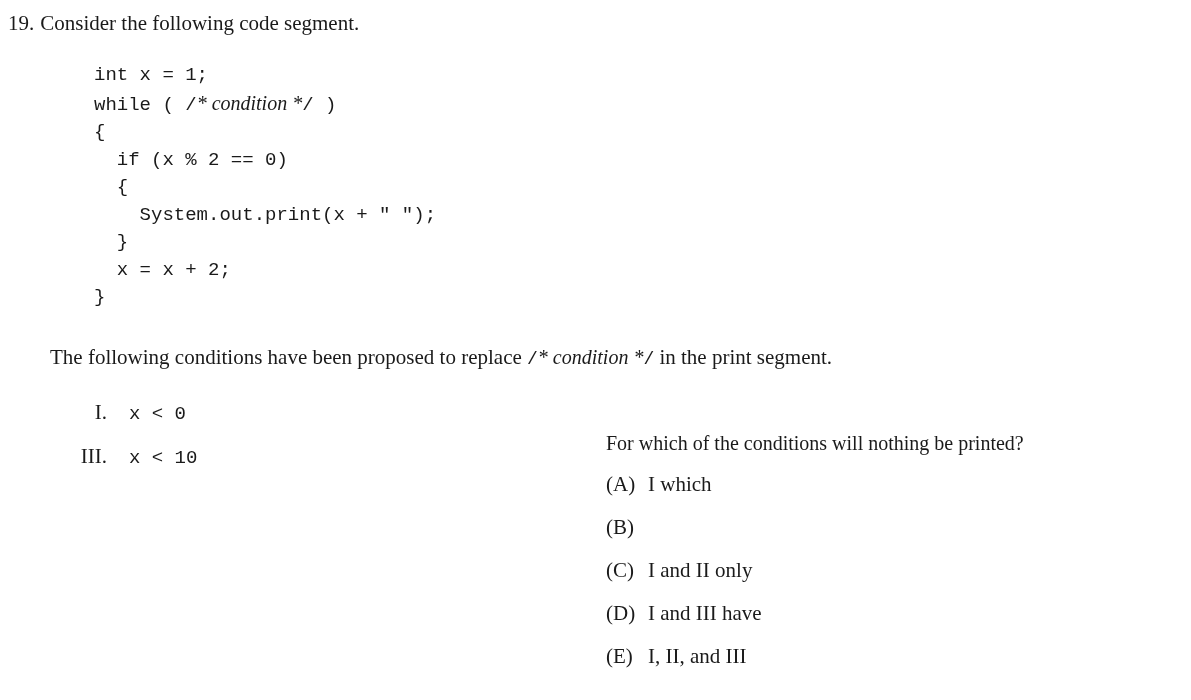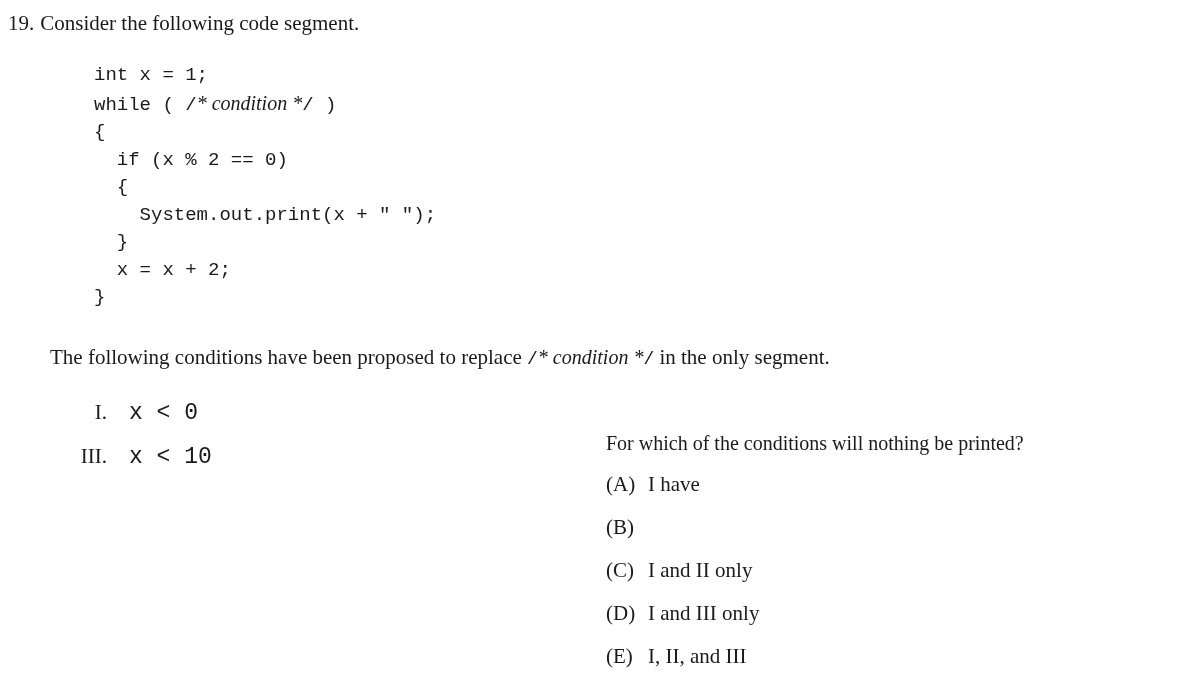--- a/index.html
+++ b/index.html
@@ -79,21 +79,21 @@
     height: 44px;
   }
   .cond-label {
     width: 52px;
     text-align: right;
     font-size: 21px;
     padding-right: 0;
   }
   .cond-text {
     font-family: "Liberation Mono", monospace;
-    font-size: 23px;
+    font-size: 19px;
     padding-left: 22px;
     white-space: pre;
   }
   
   .right-col {
     position: absolute;
     left: 606px;
     top: 432px;
     width: 570px;
   }
@@ -132,51 +132,51 @@
 <span>  if (x % 2 == 0)</span>
 <span>  {</span>
 <span>    System.out.print(x + " ");</span>
 <span>  }</span>
 <span>  x = x + 2;</span>
 <span>}</span></div>
 
   <div class="replace-line">
     <span>The following conditions have been proposed to replace</span>
     <span class="mono">/</span><span class="mono-it">* condition *</span><span class="mono">/</span>
-    <span>in the only segment.</span>
+    <span>in the print segment.</span>
   </div>
 
   <div class="conditions">
     <div class="cond-row">
       <span class="cond-label">I.</span>
       <span class="cond-text">x &lt; 0</span>
     </div>
     <div class="cond-row">
       <span class="cond-label">III.</span>
       <span class="cond-text">x &lt; 10</span>
     </div>
   </div>
 
   <div class="right-col">
     <div class="ask">For which of the conditions will nothing be printed?</div>
 
     <div class="choice">
       <span class="choice-letter">(A)</span>
-      <span class="choice-text">I have</span>
+      <span class="choice-text">I which</span>
     </div>
     <div class="choice">
       <span class="choice-letter">(B)</span>
     </div>
     <div class="choice">
       <span class="choice-letter">(C)</span>
       <span class="choice-text">I and II only</span>
     </div>
     <div class="choice">
       <span class="choice-letter">(D)</span>
-      <span class="choice-text">I and III only</span>
+      <span class="choice-text">I and III have</span>
     </div>
     <div class="choice">
       <span class="choice-letter">(E)</span>
       <span class="choice-text">I, II, and III</span>
     </div>
   </div>
 
 </div>
 
 </body></html>

